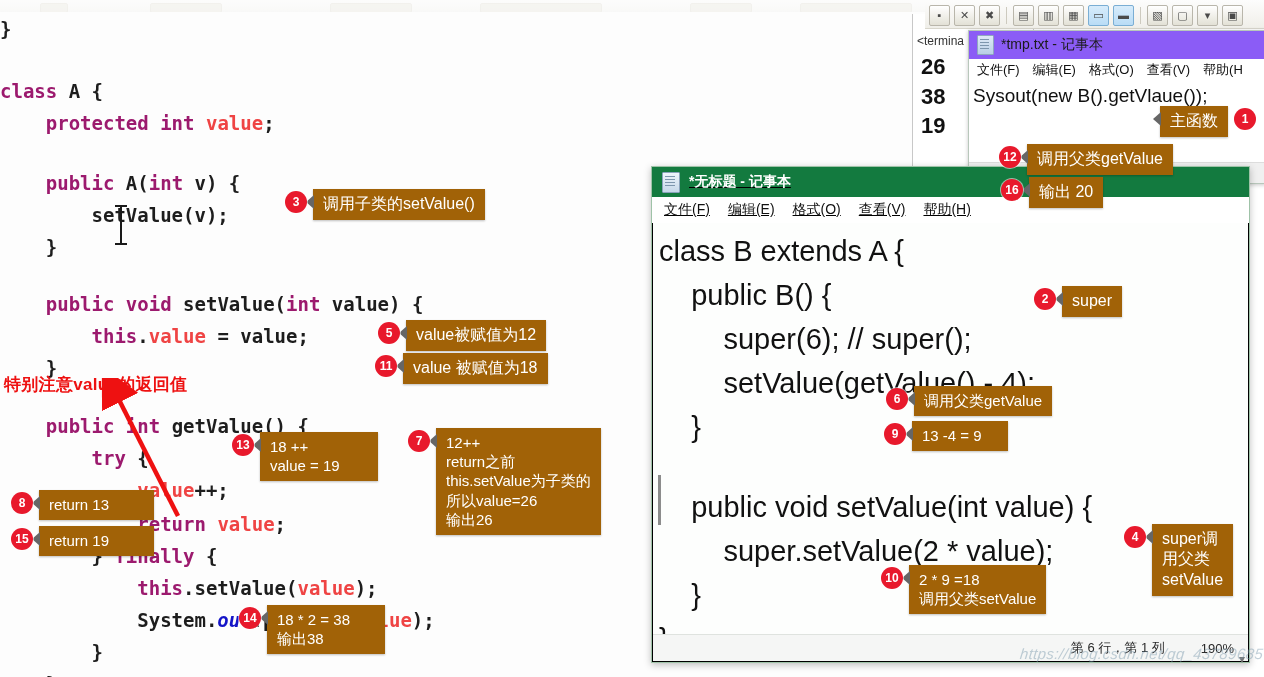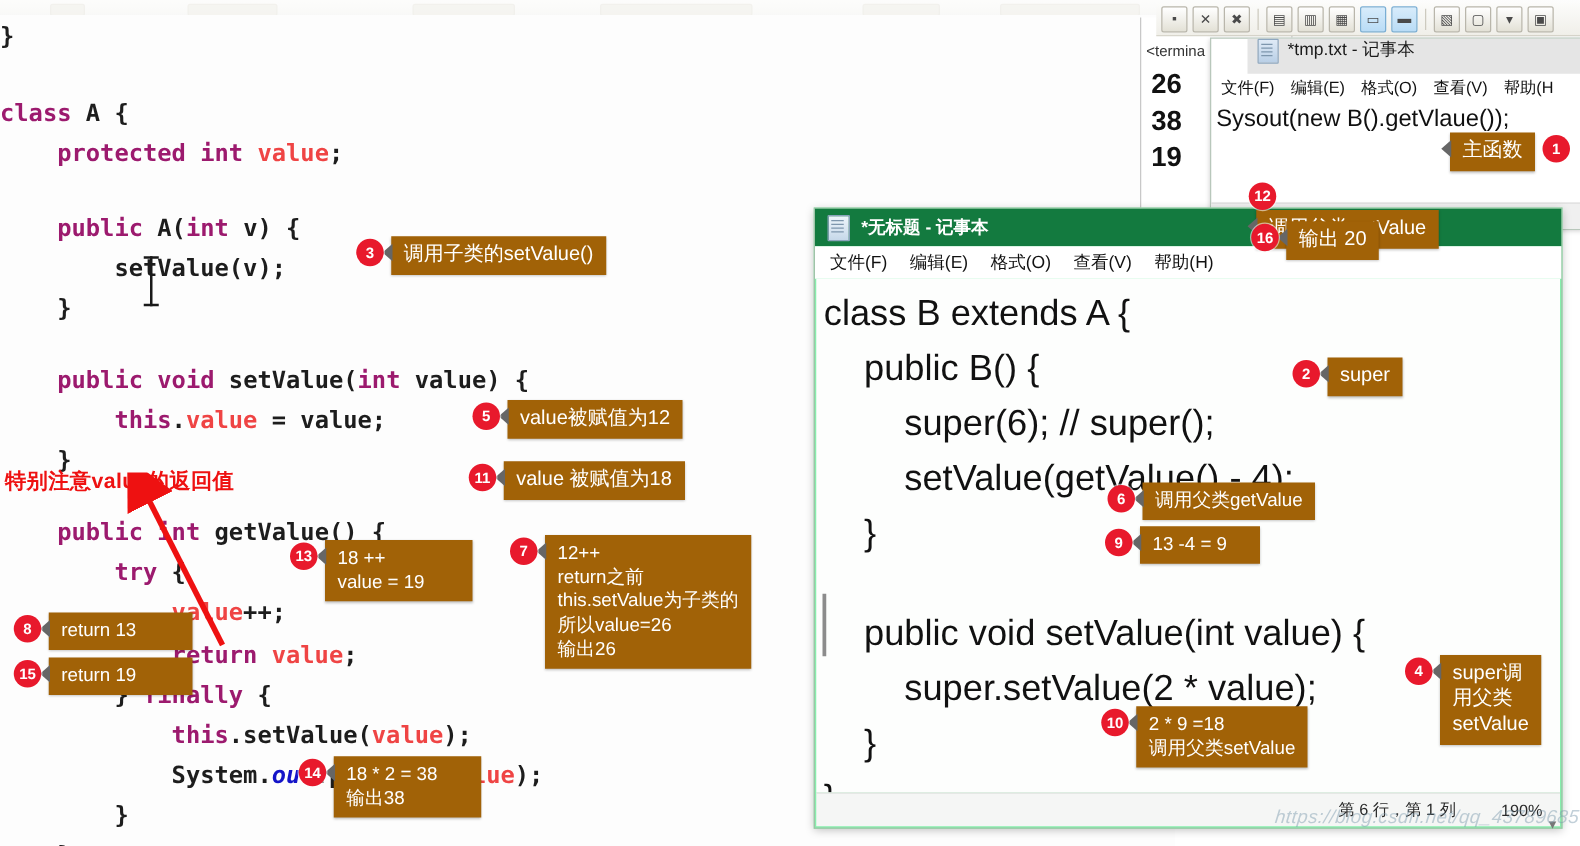--- a/index.html
+++ b/index.html
@@ -102,23 +102,22 @@
   .tbicon.sel{background:linear-gradient(#d8ecfb,#b9dcf6);border-color:#7aaed4;}
   .tbsep{width:1px;height:17px;background:#cdcabf;flex:0 0 auto;margin:0 2px;}
 
   
   #tmp-window{
     position:absolute;left:968px;top:30px;width:296px;height:152px;
     background:#ffffff;border:1px solid #b8c7bb;
     box-shadow:0 1px 4px rgba(0,0,0,.22);
   }
   #tmp-title{
-    height:28px;display:flex;padding-left:8px;gap:7px;
-    background:#e5e5e5;
-    margin-left:29px;
+    height:28px;display:flex;align-items:center;padding-left:8px;gap:7px;
+    background:#8b5cf6;
   }
   #tmp-title .np-ico{
     width:15px;height:18px;background:linear-gradient(#dfeaf6,#b9cfe6);
     border:1px solid #8fa8c0;border-radius:1px;position:relative;flex:0 0 auto;
   }
   #tmp-title .np-ico:after{
     content:"";position:absolute;left:2px;top:3px;width:9px;height:1px;
     background:#7d96ad;box-shadow:0 3px 0 #7d96ad,0 6px 0 #7d96ad,0 9px 0 #7d96ad;
   }
   #tmp-title-text{font-size:14px;color:#1b1b1b;white-space:nowrap;}
@@ -131,22 +130,23 @@
     font-family:"Liberation Sans","DejaVu Sans",sans-serif;
   }
   #tmp-status{
     position:absolute;left:0;bottom:0;width:100%;height:20px;
     background:#f0f0f0;border-top:1px solid #ddd;
   }
 
   
   #np-window{
     position:absolute;left:651px;top:166px;width:597px;height:495px;
-    background:#86efac;border:1px solid #9fc3a8;
+    background:#000000;border:1px solid #9fc3a8;
     box-shadow:0 2px 7px rgba(0,0,0,.25);
+    text-decoration:underline;
   }
   #np-titlebar{
     height:30px;background:#137a3f;display:flex;align-items:center;gap:9px;padding-left:10px;
   }
   #np-titlebar .np-ico{
     width:16px;height:19px;background:linear-gradient(#eef5fb,#c6d8e9);
     border:1px solid #8aa3bb;border-radius:1px;position:relative;flex:0 0 auto;
   }
   #np-titlebar .np-ico:after{
     content:"";position:absolute;left:2px;top:3px;width:10px;height:1px;
@@ -357,26 +357,26 @@
   <span class="badge">9</span>
   <span class="tipbox" style="width:76px;">13 -4 = 9</span>
 </div>
 
 <div class="callout" style="left:881px;top:565px;">
   <span class="badge">10</span>
   <span class="tipbox">2 * 9 =18
 调用父类setValue</span>
 </div>
 
-<div class="callout" style="left:375px;top:353px;margin-top:16px;">
+<div class="callout" style="left:375px;top:353px;">
   <span class="badge">11</span>
   <span class="tipbox big">value 被赋值为18</span>
 </div>
 
-<div class="callout" style="left:999px;top:144px;flex-direction:column;">
+<div class="callout" style="left:999px;top:144px;">
   <span class="badge">12</span>
   <span class="tipbox big">调用父类getValue</span>
 </div>
 
 <div class="callout" style="left:232px;top:432px;">
   <span class="badge">13</span>
   <span class="tipbox" style="width:98px;">18 ++
 value = 19</span>
 </div>
 

